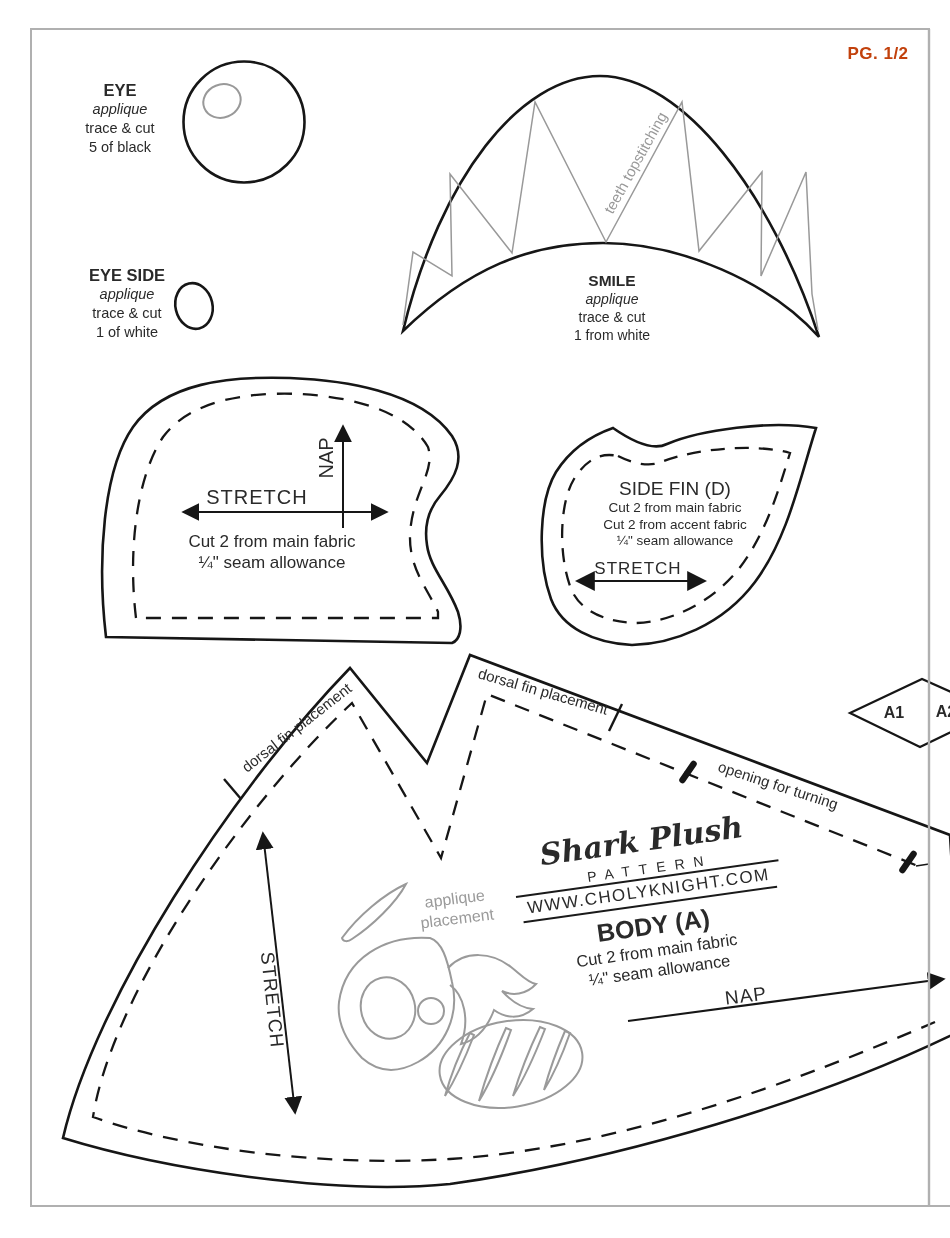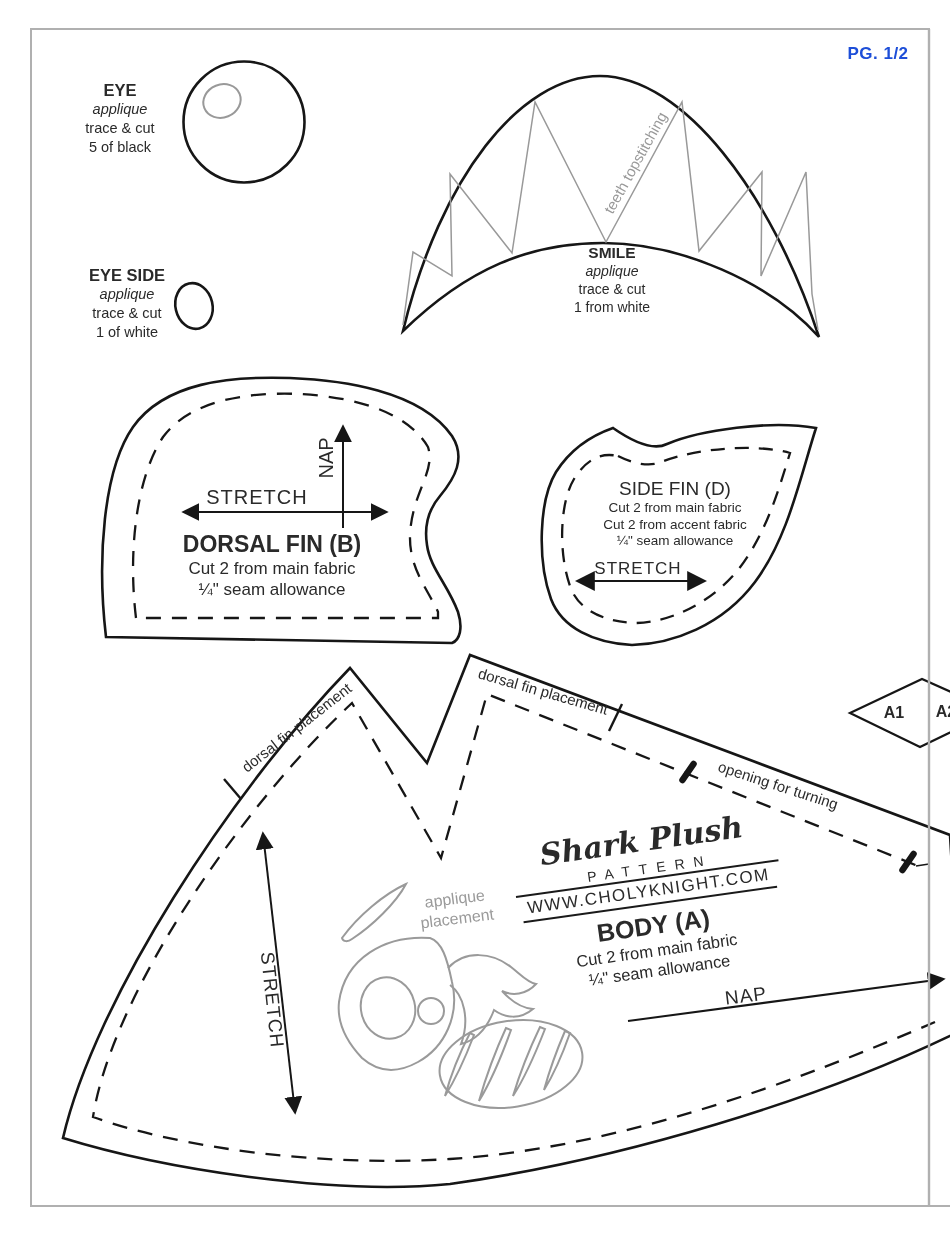--- a/index.html
+++ b/index.html
@@ -9,21 +9,21 @@
   .lbl{position:absolute;z-index:2;text-align:center;line-height:1.25;white-space:nowrap;
        transform:translate(-50%,-50%);color:#2a2a2a;}
   .blk{position:absolute;z-index:2;text-align:center;color:#2a2a2a;}
   .t-bold{font-weight:bold;}
   .it{font-style:italic;}
   .gray{color:#999;}
   
   .small-line{font-size:14.5px;line-height:19px;}
   .eye-blk{left:40px;top:81px;width:160px;}
   .eyeshine-blk{left:47px;top:266px;width:160px;}
-  .smile-blk{left:532px;top:244px;width:160px;font-size:14px;line-height:18px;}
+  .smile-blk{left:532px;top:272px;width:160px;font-size:14px;line-height:18px;}
   .smile-blk .ttl{font-size:15.5px;}
   .eye-ttl{font-size:16.5px;font-weight:bold;}
   .dorsal-blk{left:122px;top:531px;width:300px;}
   .dorsal-ttl{font-size:23px;font-weight:bold;line-height:27px;}
   .dorsal-sub{font-size:17px;line-height:21px;}
   .side-blk{left:575px;top:478px;width:200px;}
   .side-ttl{font-size:19px;font-weight:normal;line-height:22px;}
   .side-sub{font-size:13.5px;line-height:16.5px;}
   .stretch-dorsal{left:257px;top:497px;font-size:20px;letter-spacing:1px;}
   .nap-dorsal{left:326px;top:458px;font-size:20px;transform:translate(-50%,-50%) rotate(-90deg);}
@@ -38,21 +38,21 @@
   .nap-body{left:746px;top:996px;font-size:19px;transform:translate(-50%,-50%) rotate(-7deg);letter-spacing:1px;}
   
   .title-blk{left:650px;top:902px;width:300px;transform:translate(-50%,-50%) rotate(-8deg);}
   .shark-name{font-family:"DejaVu Serif",serif;font-style:italic;font-weight:bold;font-size:30px;line-height:34px;}
   .pattern-word{font-size:14px;letter-spacing:9px;padding-left:9px;line-height:18px;
                 border-bottom:2px solid #1a1a1a;width:256px;margin:2px auto 0;}
   .site{font-size:17px;letter-spacing:1.5px;line-height:24px;border-bottom:2px solid #1a1a1a;
         width:256px;margin:0 auto;}
   .body-ttl{font-size:25px;font-weight:bold;line-height:30px;margin-top:5px;}
   .body-sub{font-size:16.5px;line-height:20px;}
-  .pg-label{left:878px;top:54px;font-size:17px;font-weight:bold;color:#1d4ed8;letter-spacing:.5px;}
+  .pg-label{left:878px;top:54px;font-size:17px;font-weight:bold;color:#c2410c;letter-spacing:.5px;}
   .a-lbl{font-size:16px;font-weight:bold;z-index:3;}
   .a1{left:894px;top:713px;}
   .a2{left:946px;top:712px;}
 </style>
 </head>
 <body>
 
 <div id="page">
 
 <svg id="art" width="950" height="1238" viewBox="0 0 950 1238">
@@ -150,21 +150,20 @@
 
 <div class="blk smile-blk">
   <div class="ttl t-bold">SMILE</div>
   <div class="it">applique</div>
   <div>trace &amp; cut</div>
   <div>1 from white</div>
 </div>
 <div class="lbl teeth-lbl gray">teeth topstitching</div>
 
 <div class="blk dorsal-blk">
-  <div class="dorsal-ttl">DORSAL FIN (B)</div>
   <div class="dorsal-sub">Cut 2 from main fabric</div>
   <div class="dorsal-sub">¼" seam allowance</div>
 </div>
 <div class="lbl stretch-dorsal">STRETCH</div>
 <div class="lbl nap-dorsal">NAP</div>
 
 <div class="blk side-blk">
   <div class="side-ttl">SIDE FIN (D)</div>
   <div class="side-sub">Cut 2 from main fabric</div>
   <div class="side-sub">Cut 2 from accent fabric</div>

